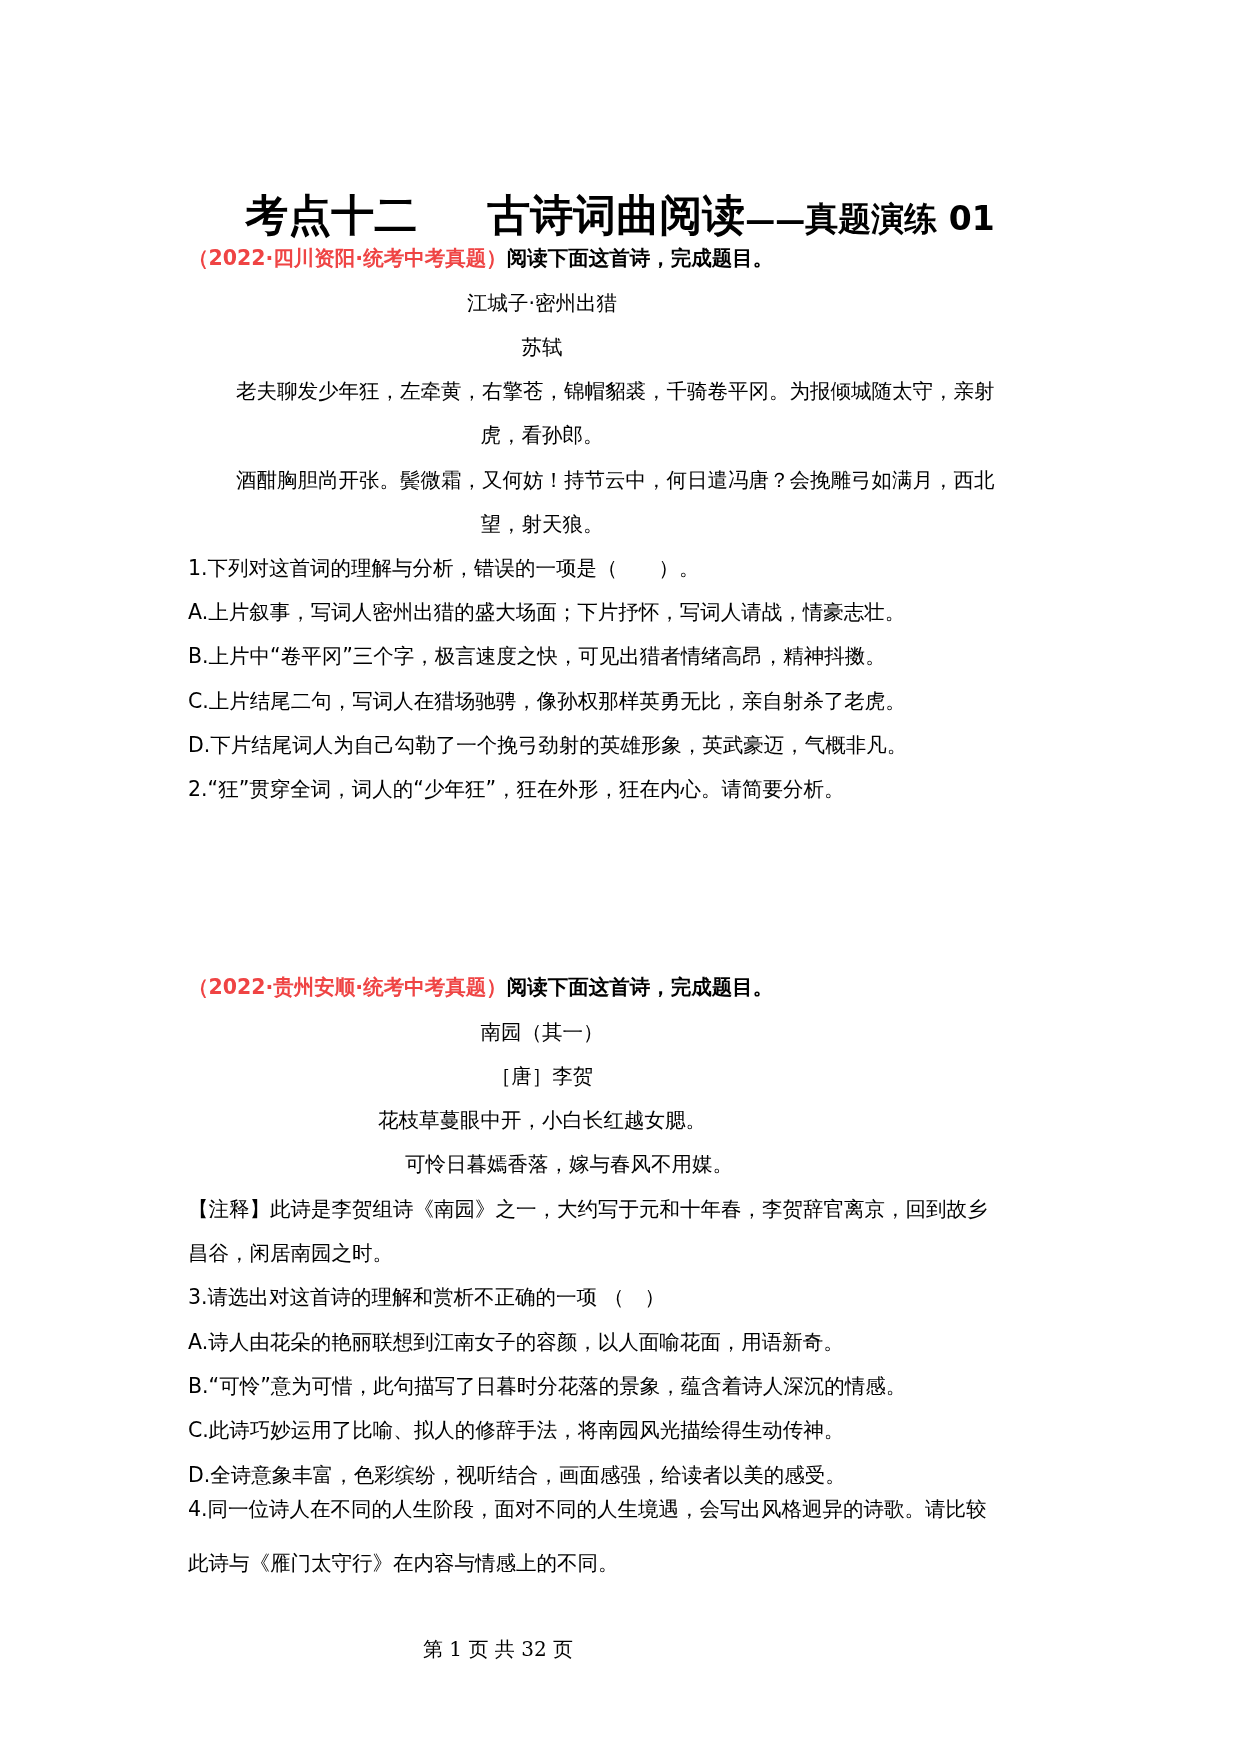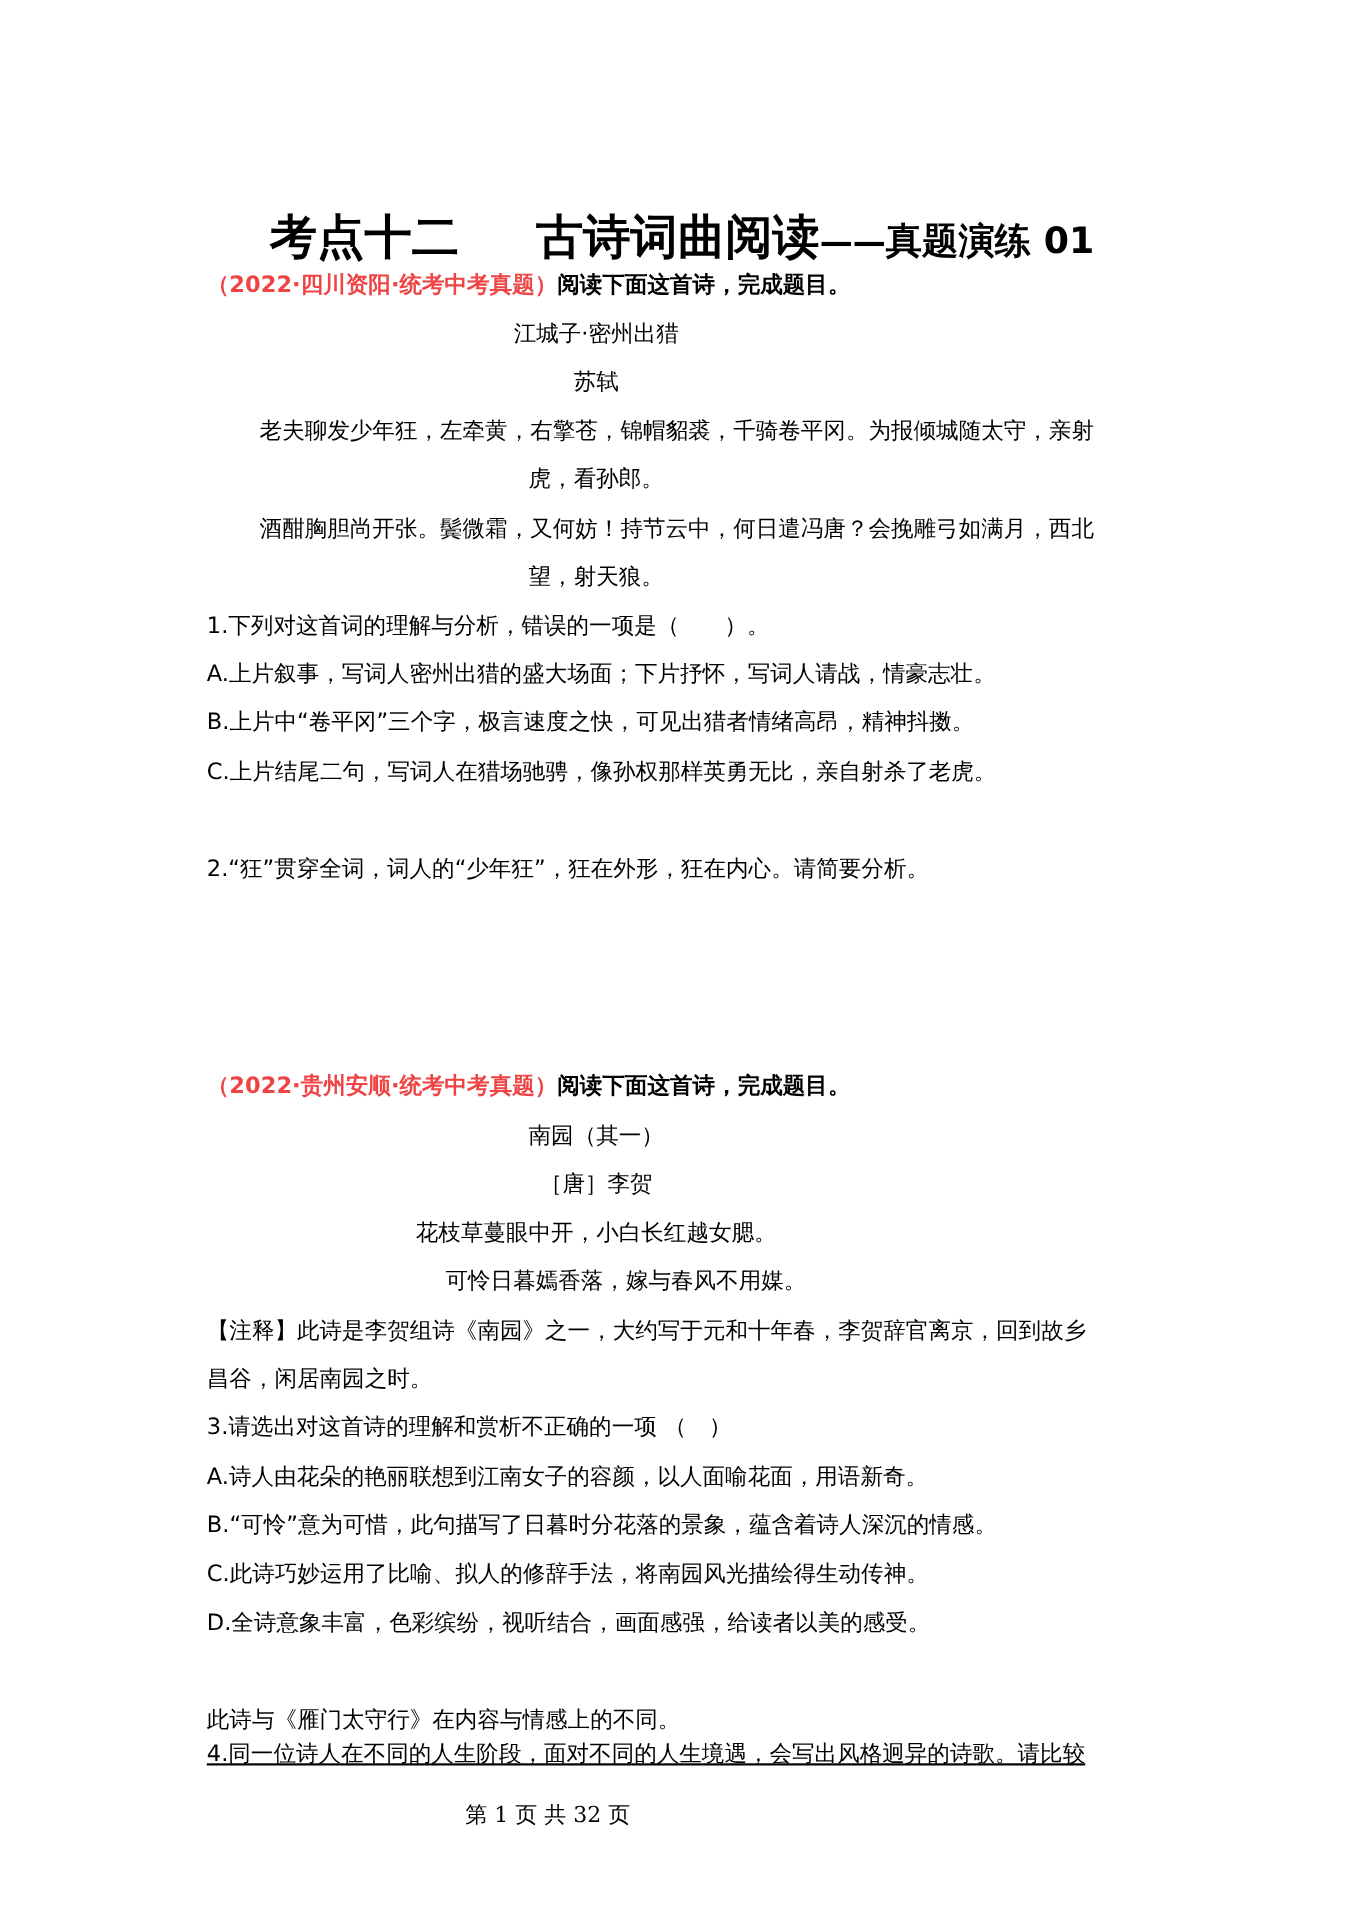--- a/index.html
+++ b/index.html
@@ -35,33 +35,34 @@
   <div class="line center" style="top:289px;">江城子·密州出猎</div>
   <div class="line center" style="top:333px;">苏轼</div>
   <div class="line indent" style="top:377px;">老夫聊发少年狂，左牵黄，右擎苍，锦帽貂裘，千骑卷平冈。为报倾城随太守，亲射</div>
   <div class="line center" style="top:421px;">虎，看孙郎。</div>
   <div class="line indent" style="top:466px;">酒酣胸胆尚开张。鬓微霜，又何妨！持节云中，何日遣冯唐？会挽雕弓如满月，西北</div>
   <div class="line center" style="top:510px;">望，射天狼。</div>
   <div class="line" style="top:554px;">1.下列对这首词的理解与分析，错误的一项是（　　）。</div>
   <div class="line" style="top:598px;">A.上片叙事，写词人密州出猎的盛大场面；下片抒怀，写词人请战，情豪志壮。</div>
   <div class="line" style="top:642px;">B.上片中“卷平冈”三个字，极言速度之快，可见出猎者情绪高昂，精神抖擞。</div>
   <div class="line" style="top:687px;">C.上片结尾二句，写词人在猎场驰骋，像孙权那样英勇无比，亲自射杀了老虎。</div>
+  <div class="line" style="top:731px;">D.下片结尾词人为自己勾勒了一个挽弓劲射的英雄形象，英武豪迈，气概非凡。</div>
   <div class="line" style="top:775px;">2.“狂”贯穿全词，词人的“少年狂”，狂在外形，狂在内心。请简要分析。</div>
 
   <div class="line src" style="top:973px;">
     <span class="red">（2022·贵州安顺·统考中考真题）</span><span>阅读下面这首诗，完成题目。</span>
   </div>
   <div class="line center" style="top:1018px;">南园（其一）</div>
   <div class="line center" style="top:1062px;">［唐］李贺</div>
   <div class="line center" style="top:1106px;">花枝草蔓眼中开，小白长红越女腮。</div>
   <div class="line center" style="top:1150px;margin-left:27px;">可怜日暮嫣香落，嫁与春风不用媒。</div>
   <div class="line" style="top:1195px;">【注释】此诗是李贺组诗《南园》之一，大约写于元和十年春，李贺辞官离京，回到故乡</div>
   <div class="line" style="top:1239px;">昌谷，闲居南园之时。</div>
   <div class="line" style="top:1283px;">3.请选出对这首诗的理解和赏析不正确的一项 （　）</div>
   <div class="line" style="top:1328px;">A.诗人由花朵的艳丽联想到江南女子的容颜，以人面喻花面，用语新奇。</div>
   <div class="line" style="top:1372px;">B.“可怜”意为可惜，此句描写了日暮时分花落的景象，蕴含着诗人深沉的情感。</div>
   <div class="line" style="top:1416px;">C.此诗巧妙运用了比喻、拟人的修辞手法，将南园风光描绘得生动传神。</div>
   <div class="line" style="top:1461px;">D.全诗意象丰富，色彩缤纷，视听结合，画面感强，给读者以美的感受。</div>
-  <div class="line" style="top:1580px;text-decoration:underline;">4.同一位诗人在不同的人生阶段，面对不同的人生境遇，会写出风格迥异的诗歌。请比较</div>
+  <div class="line" style="top:1495px;">4.同一位诗人在不同的人生阶段，面对不同的人生境遇，会写出风格迥异的诗歌。请比较</div>
   <div class="line" style="top:1549px;">此诗与《雁门太守行》在内容与情感上的不同。</div>
 
   <div class="footer">第 1 页 共 32 页</div>
 </div>
 
 </body></html>

